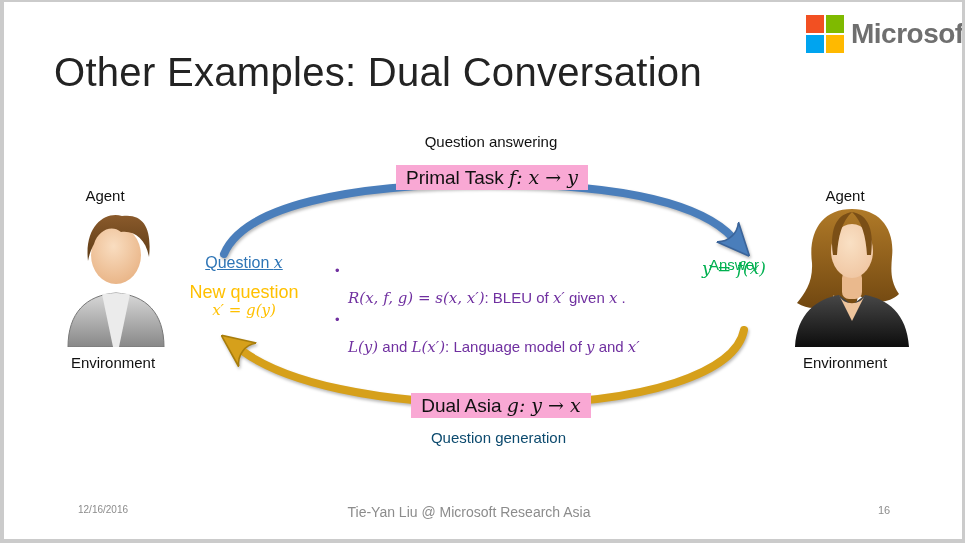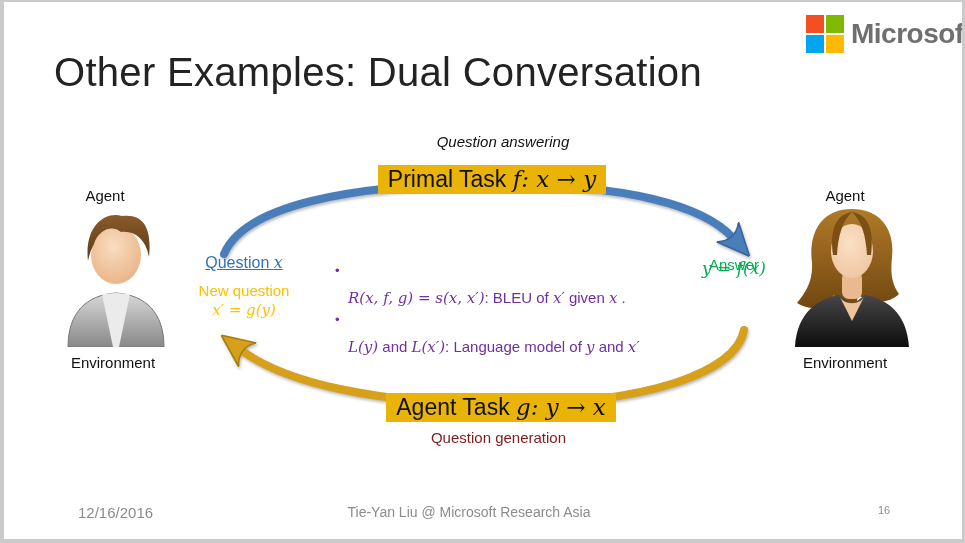--- a/index.html
+++ b/index.html
@@ -15,52 +15,52 @@
   
   .title{left:50px;top:48px;font-size:40px;color:#232323;letter-spacing:.3px;}
   
   .mslogo{left:802px;top:13px;display:flex;align-items:center;}
   .msgrid{display:grid;grid-template-columns:18px 18px;grid-template-rows:18px 18px;gap:2px;}
   .msgrid i{display:block;}
   .mstext{font-size:28px;font-weight:600;color:#6f6f6f;margin-left:7px;letter-spacing:-.5px;}
   
   .math{font-family:"DejaVu Serif",serif;font-style:italic;}
   
-  .qa-cap{left:364px;top:131px;width:270px;font-size:15px;color:#111;font-style:italic;}
-  .qg-cap{left:352px;top:427px;width:285px;font-size:15px;color:#7f1d1d;}
+  .qa-cap{left:352px;top:131px;width:270px;font-size:15px;color:#111;}
+  .qg-cap{left:352px;top:427px;width:285px;font-size:15px;color:#0c4a6e;}
   .task-wrap{left:0;right:0;z-index:3;text-align:center;}
-  .task-wrap .pill{display:inline-block;background:#eab308;padding:1px 10px;font-size:23px;color:#111;}
+  .task-wrap .pill{display:inline-block;background:#f9a8d4;padding:1px 10px;font-size:19px;color:#111;}
   .primal-wrap{top:163px;transform:translateX(9px);}
   .dual-wrap{top:391px;transform:translateX(18px);}
   
   svg.arrow{position:absolute;z-index:1;filter:drop-shadow(1px 2px 1.5px rgba(0,0,0,.28));}
   .arr-blue{left:195px;top:172px;}
   .arr-gold{left:195px;top:318px;}
   
   .q-x{left:183px;top:251px;width:114px;font-size:16px;color:#2e75b6;text-decoration:underline;}
-  .new-q{left:172px;top:280px;width:136px;font-size:15px;color:#ffc000;}
+  .new-q{left:172px;top:280px;width:136px;font-size:18px;color:#ffc000;}
   .new-q-m{left:172px;top:299px;width:136px;font-size:15px;color:#ffc000;}
   .answer{left:678px;top:254px;width:104px;font-size:15px;color:#00b050;}
   .answer-m{left:672px;top:256px;width:116px;font-size:17px;color:#00b050;}
   
   .feedback{left:327px;top:258px;width:352px;color:#7030a0;}
   .fb-head{font-size:15px;line-height:20px;}
   .fb-row{display:flex;font-size:15px;line-height:21px;}
   .fb-dot{width:13px;flex:0 0 13px;padding-left:4px;font-size:13px;}
   .fb-txt{flex:1;margin-top:27px;}
   
   .agent-lbl{font-size:15px;color:#111;}
   .l-agent{left:53px;top:185px;width:96px;}
   .r-agent{left:793px;top:185px;width:96px;}
   .l-env{left:38px;top:352px;width:142px;font-size:15px;color:#111;}
   .r-env{left:780px;top:352px;width:122px;font-size:15px;color:#111;}
   .l-avatar{left:56px;top:207px;}
   .r-avatar{left:789px;top:205px;}
   
-  .footer-date{left:74px;top:502px;font-size:15px;color:#8c8c8c;}
+  .footer-date{left:74px;top:502px;font-size:10px;color:#8c8c8c;}
   .footer-credit{left:300px;top:502px;width:330px;font-size:14px;color:#8c8c8c;text-align:center;}
   .footer-num{left:874px;top:502px;font-size:11px;color:#8c8c8c;}
 </style>
 </head>
 <body>
 
 <div class="slide">
 
   <div class="abs mslogo">
     <span class="msgrid">
@@ -96,21 +96,21 @@
 
   <div class="abs task-wrap primal-wrap">
     <span class="pill">
       <span>Primal Task </span>
       <span class="math">f: x → y</span>
     </span>
   </div>
 
   <div class="abs task-wrap dual-wrap">
     <span class="pill">
-      <span>Agent Task </span>
+      <span>Dual Asia </span>
       <span class="math">g: y → x</span>
     </span>
   </div>
 
   <div class="abs ctr qg-cap">Question generation</div>
 
   <div class="abs ctr agent-lbl l-agent">Agent</div>
   <svg class="abs l-avatar" width="112" height="138" viewBox="0 0 112 138">
     <defs>
       <linearGradient id="bodyGray" x1="0" y1="0" x2="0" y2="1">

